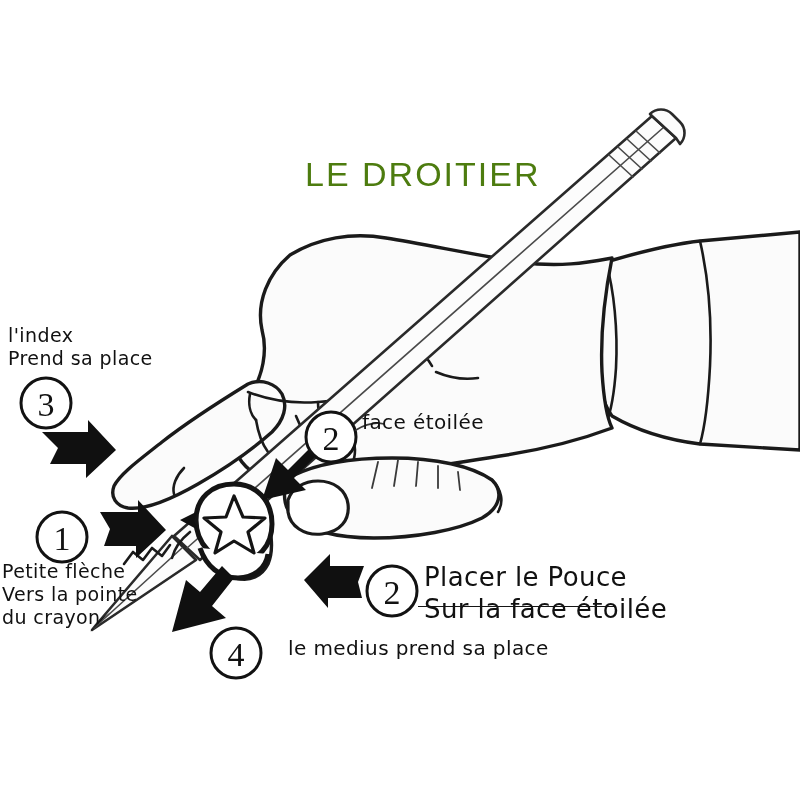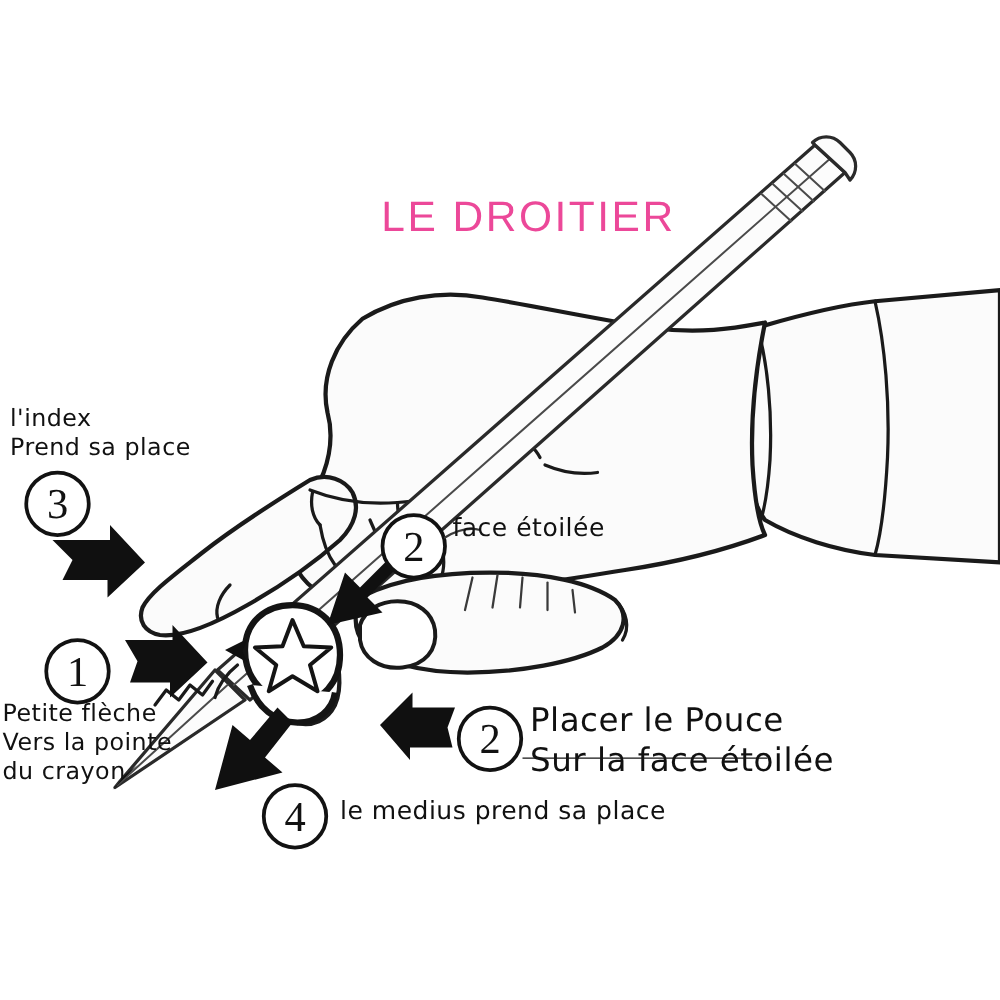--- a/index.html
+++ b/index.html
@@ -89,37 +89,37 @@
     font-size: 34px;
     fill: #121212;
     text-anchor: middle;
     dominant-baseline: central;
   }
   .title-text {
     position: absolute;
     font-family: "Liberation Sans", sans-serif;
     font-size: 34px;
     letter-spacing: 2px;
-    color: #ec4899;
+    color: #4d7c0f;
     white-space: nowrap;
   }
   .hand-note {
     position: absolute;
     font-family: "DejaVu Sans", sans-serif;
     font-size: 19px;
     line-height: 1.22;
     color: #111111;
     white-space: pre-line;
     letter-spacing: 0.4px;
   }
   .note-3 { left: 8px;  top: 324px; }
   .note-1 { left: 2px;  top: 560px; }
   .note-face { left: 362px; top: 410px; font-size: 20px; }
   .note-pouce { left: 424px; top: 562px; font-size: 26px; }
-  .note-medius { left: 272px; top: 636px; font-size: 20px; }
+  .note-medius { left: 288px; top: 636px; font-size: 20px; }
   .underline-rule {
     position: absolute;
     left: 418px;
     top: 606px;
     width: 196px;
     height: 0;
     border-bottom: 1.6px solid #151515;
   }
 </style>
 </head>

